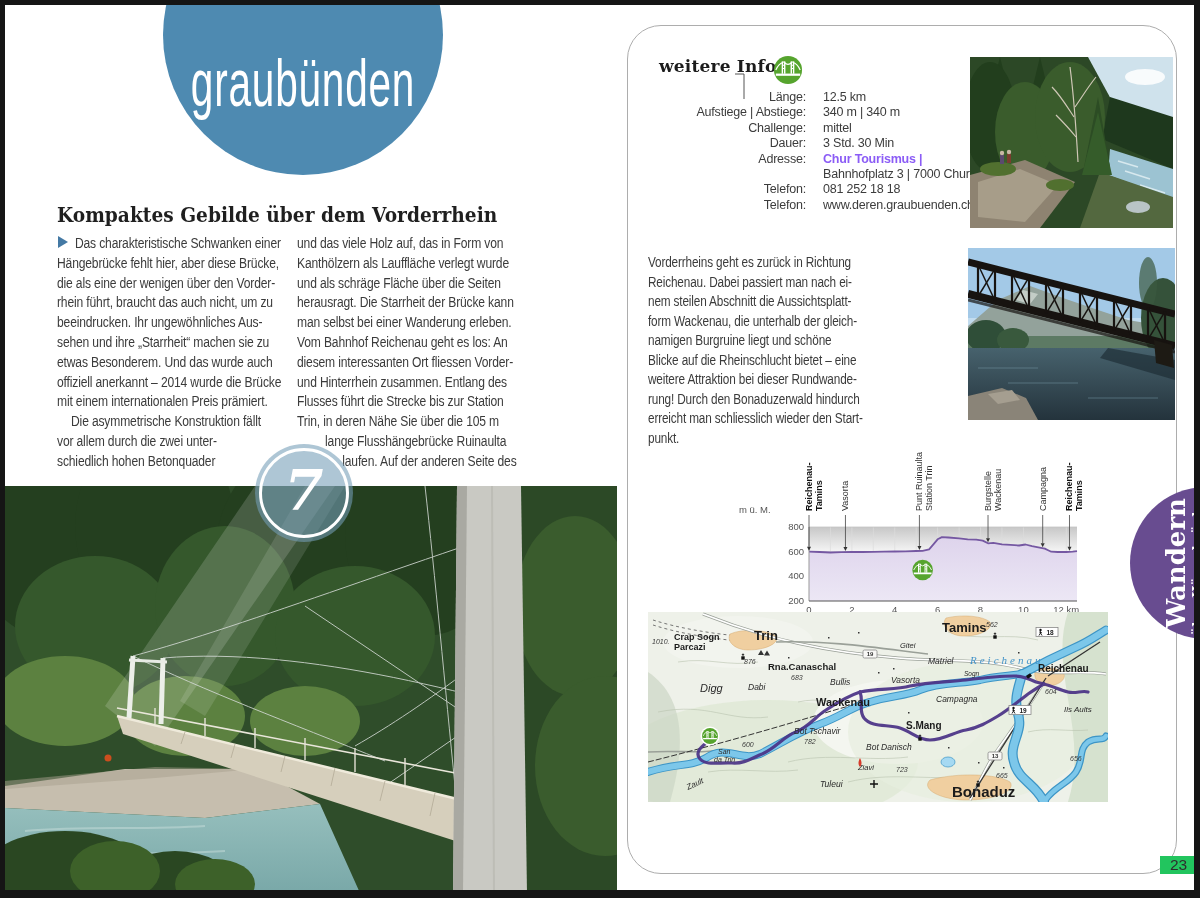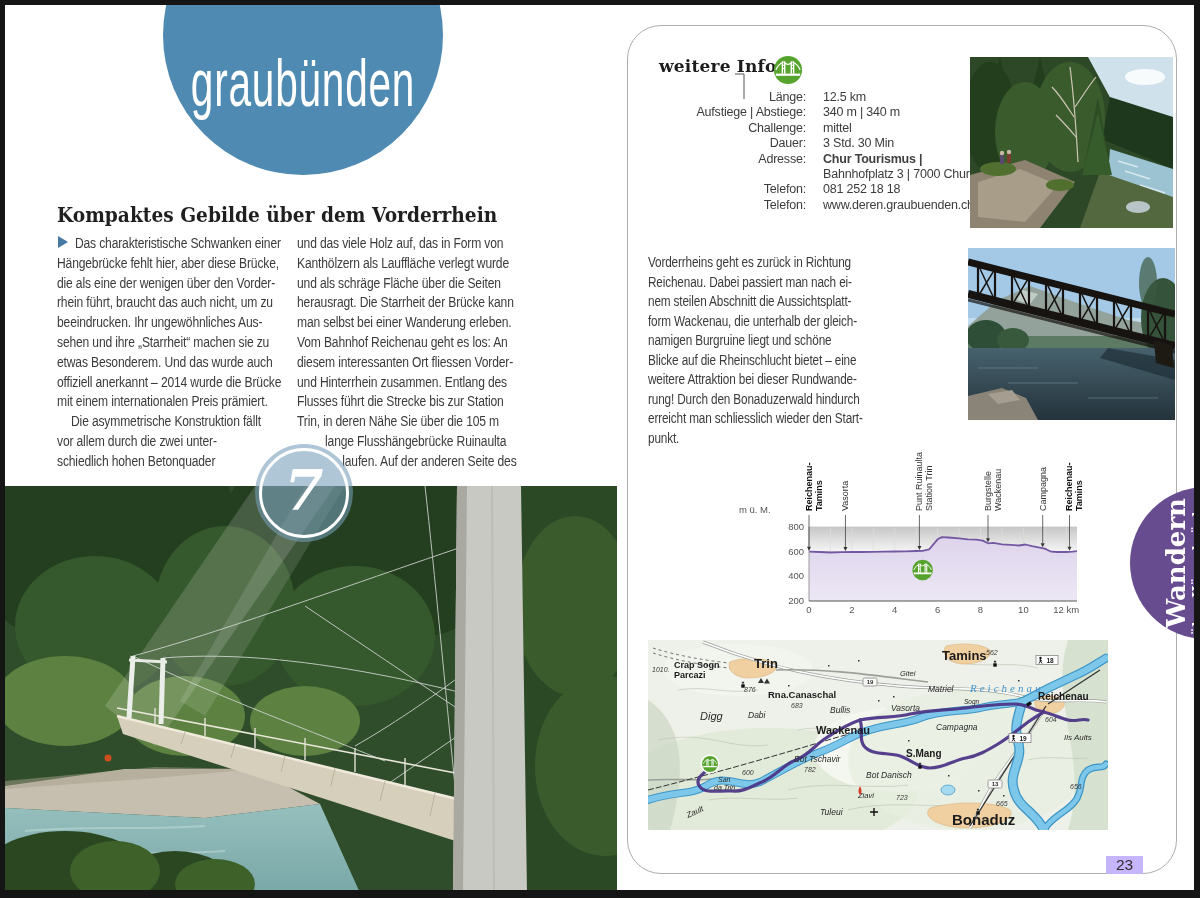--- a/index.html
+++ b/index.html
@@ -31,28 +31,28 @@
               border:1px solid #adadad;border-radius:34px;z-index:1;}
   .info-title{position:absolute;left:659px;top:56px;font-family:"DejaVu Serif",serif;
               font-weight:bold;font-size:17px;letter-spacing:.2px;color:#1c1c1c;z-index:2;}
   .connector{position:absolute;left:735px;top:72px;z-index:2;}
   .icon-bridge{position:absolute;left:773px;top:55px;width:30px;height:30px;z-index:2;}
   .info-rows{position:absolute;left:627px;top:90px;width:290px;font-size:12.5px;
              letter-spacing:-0.2px;color:#3c3c3c;z-index:2;padding-left:48px;}
   .irow{display:flex;line-height:15.4px;}
   .ilabel{width:131px;text-align:right;flex:none;}
   .ivalue{margin-left:17px;white-space:nowrap;}
-  .vb{font-weight:bold;color:#404040;}
+  .vb{font-weight:bold;color:#8b5cf6;}
 
   
   .chart{position:absolute;left:737px;top:443px;z-index:2;}
   .ct{font-size:9.5px;fill:#555;}
   .cw{font-size:9px;fill:#333;}
   .cwb{font-weight:bold;fill:#111;}
-  .map{position:absolute;left:648px;top:640px;width:460px;height:144px;z-index:2;}
+  .map{position:absolute;left:648px;top:612px;width:460px;height:144px;z-index:2;}
   .mlab{fill:#1b1b1b;}
   .mb{font-weight:bold;}
   .mi{font-style:italic;fill:#2a2a2a;}
   .mriv{font-style:italic;font-family:"Liberation Serif",serif;fill:#4393c9;letter-spacing:3px;}
   .msp{fill:#3a3a3a;font-style:italic;}
 
   
   .photo1{position:absolute;left:970px;top:57px;width:203px;height:171px;z-index:5;}
   .photo2{position:absolute;left:968px;top:248px;width:207px;height:172px;z-index:5;}
   .photo-main{position:absolute;left:5px;top:486px;width:612px;height:407px;z-index:4;}
@@ -69,22 +69,22 @@
   
   .side-tab{position:absolute;left:1130px;top:487px;width:152px;height:152px;border-radius:50%;
             background:#684c90;z-index:6;}
   .tab-rot{position:absolute;inset:0;transform:rotate(-90deg);display:flex;flex-direction:column;
            align-items:center;justify-content:center;padding-bottom:46px;box-sizing:border-box;}
   .tab-big{font-family:"DejaVu Serif",serif;font-weight:bold;font-size:26px;color:#fff;
            line-height:28px;}
   .tab-small{font-family:"DejaVu Serif",serif;font-weight:bold;font-size:13px;color:#fff;
            line-height:15px;}
 
-  .pagenum{position:absolute;left:1106px;top:856px;font-size:15.5px;color:#2e2e2e;
-           background:#c4b5fd;padding:0 10px;z-index:7;}
+  .pagenum{position:absolute;left:1160px;top:856px;font-size:15.5px;color:#2e2e2e;
+           background:#22c55e;padding:0 10px;z-index:7;}
 </style>
 </head>
 <body>
 
 <div id="app">
 
   <svg width="0" height="0" style="position:absolute">
     <defs>
       <linearGradient id="gfade" x1="0" y1="0" x2="0" y2="1">
         <stop offset="0" stop-color="#c7c7c7"></stop>

